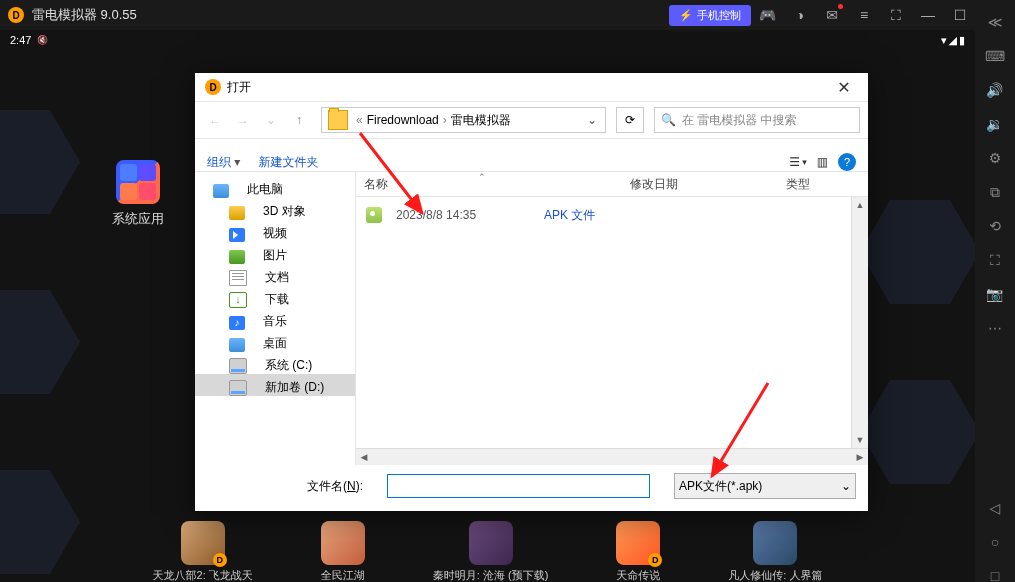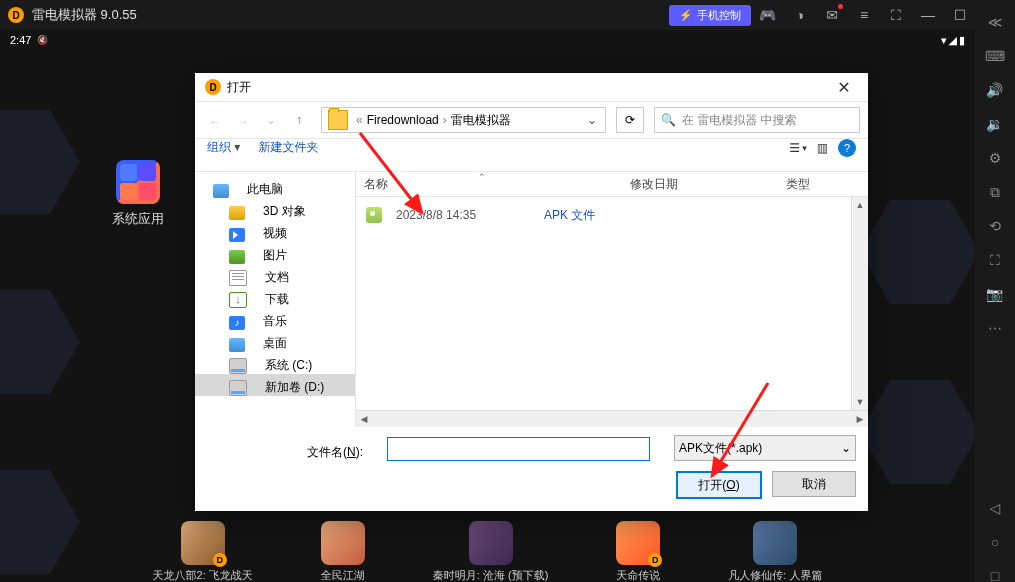--- a/index.html
+++ b/index.html
@@ -39,21 +39,21 @@
 .nav-btn{width:24px;height:24px;display:flex;align-items:center;justify-content:center;color:#777;cursor:pointer}
 .nav-btn.disabled{color:#ccc}
 .breadcrumb{flex:1;margin:0 6px;height:24px;border:1px solid #ccc;display:flex;align-items:center;padding:0 2px;background:#fff}
 .bc-icon{width:18px;height:18px;background:#ffcc4d;border:1px solid #d9a200;margin:0 4px;position:relative}
 .bc-icon:before{content:"";position:absolute;top:-3px;left:0;width:8px;height:3px;background:#ffcc4d;border:1px solid #d9a200;border-bottom:none}
 .bc-sep{color:#888;margin:0 4px}
 .bc-text{color:#000}
 .bc-drop{margin-left:auto;color:#555;padding:0 6px}
 .refresh-btn{width:26px;height:24px;border:1px solid #ccc;display:flex;align-items:center;justify-content:center;margin-right:6px}
 .search-box{width:192px;height:24px;border:1px solid #ccc;display:flex;align-items:center;padding:0 6px;color:#888}
-.dlg-toolbar{height:32px;display:flex;align-items:flex-start;padding:0 12px;gap:18px;border-bottom:1px solid #e5e5e5;background:#fff}
+.dlg-toolbar{height:32px;display:flex;align-items:flex-end;padding:0 12px;gap:18px;border-bottom:1px solid #e5e5e5;background:#fff}
 .tb-link{color:#15c;cursor:pointer}
 .tb-right{margin-left:auto;display:flex;align-items:center;gap:10px}
 .view-btn{display:flex;align-items:center;gap:2px;color:#333}
 .help-btn{width:18px;height:18px;border-radius:50%;background:#0a7bd6;color:#fff;display:flex;align-items:center;justify-content:center;font-size:11px}
 .dlg-body{flex:1;display:flex;overflow:hidden}
 .tree{width:160px;border-right:1px solid #e5e5e5;padding:4px 0;overflow:hidden}
 .tree-item{display:flex;align-items:flex-end;height:22px;padding:0 6px 0 18px;gap:18px;cursor:pointer;color:#000}
 .tree-item.sel{background:#d8d8d8}
 .tree-item.lvl2{padding-left:34px}
 .tree-icon{width:16px;height:14px;flex-shrink:0}
@@ -82,21 +82,21 @@
 .file-icon{width:16px;height:16px;margin:0 6px 0 10px;background:linear-gradient(#c0e070,#8bc34a);border-radius:3px;position:relative}
 .file-icon:after{content:"";position:absolute;left:4px;top:4px;width:5px;height:5px;background:#fff;border-radius:50%}
 .file-name{width:222px;color:#000}
 .file-date{width:140px;color:#555;padding-left:8px}
 .file-type{color:#1d4ed8;padding-left:8px}
 .vscroll{position:absolute;right:0;top:0;bottom:0;width:16px;background:#f0f0f0;border-left:1px solid #ddd}
 .varrow{position:absolute;left:0;right:0;height:16px;display:flex;align-items:center;justify-content:center;color:#666;font-size:9px}
 .hscroll{height:16px;background:#f0f0f0;border-top:1px solid #ddd;position:relative}
 .harrow{position:absolute;top:0;bottom:0;width:16px;display:flex;align-items:center;justify-content:center;color:#666;font-size:9px}
 .dlg-footer{padding:8px 12px 12px;display:flex;flex-direction:column;gap:10px;border-top:0px solid #e5e5e5}
-.footer-row1{display:flex;align-items:flex-end;gap:24px}
+.footer-row1{display:flex;align-items:center;gap:24px}
 .fn-label{margin-left:100px}
 .fn-label u{text-decoration:underline}
 .fn-input{flex:1;height:22px;border:1px solid #0078d7;padding:0 4px;outline:none}
 .filter-sel{width:172px;height:24px;border:1px solid #adadad;padding:0 4px;background:#efefef;display:flex;align-items:center;justify-content:space-between}
 .footer-row2{display:flex;justify-content:flex-end;gap:10px}
 .dlg-btn{width:82px;height:24px;border:1px solid #adadad;background:#e1e1e1;display:flex;align-items:center;justify-content:center;cursor:pointer}
 .dlg-btn.primary{border:2px solid #0078d7;background:#e5f1fb}
 
 .arrow{position:absolute;pointer-events:none}
 .arrow svg{overflow:visible}
@@ -306,28 +306,20 @@
 
   <div class="dlg-footer">
     <div class="footer-row1">
       <span class="fn-label"><span>文件名(</span><u>N</u><span>):</span></span>
       <input class="fn-input" style="">
       <div class="filter-sel">
           <span>APK文件(*.apk)</span>
           <span>⌄</span>
         </div>
     </div>
-    <div class="footer-row2">
-      <div class="dlg-btn primary">
-          <span>打开(</span>
-          <u>O</u>
-          <span>)</span>
-        </div>
-      <div class="dlg-btn">取消</div>
-    </div>
   </div>
 </div>
 
 <div class="arrow" style="left:350px;top:128px">
   <svg width="90" height="100">
       <defs>
         <marker id="ah1" markerWidth="8" markerHeight="8" refX="6" refY="3" orient="auto">
           <path d="M0,0 L7,3 L0,6 Z" fill="#ff1a1a"></path>
         </marker>
       </defs>

